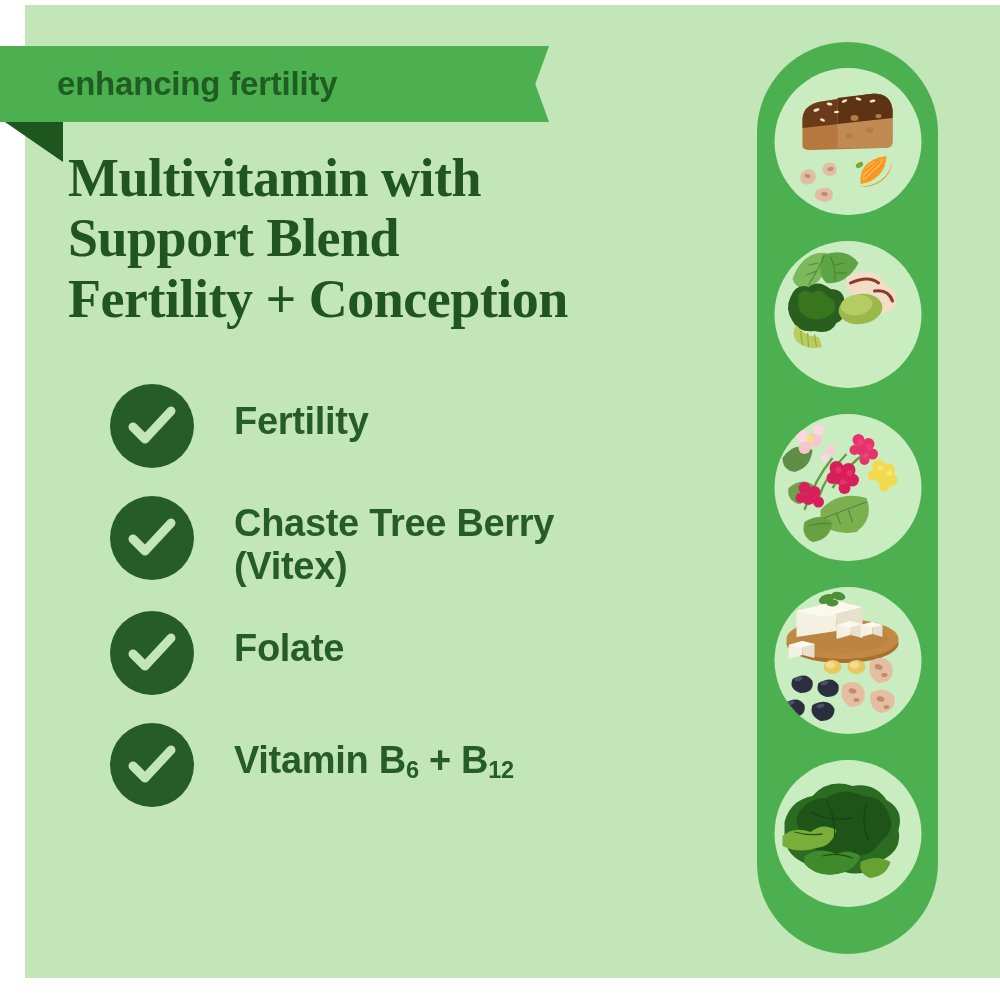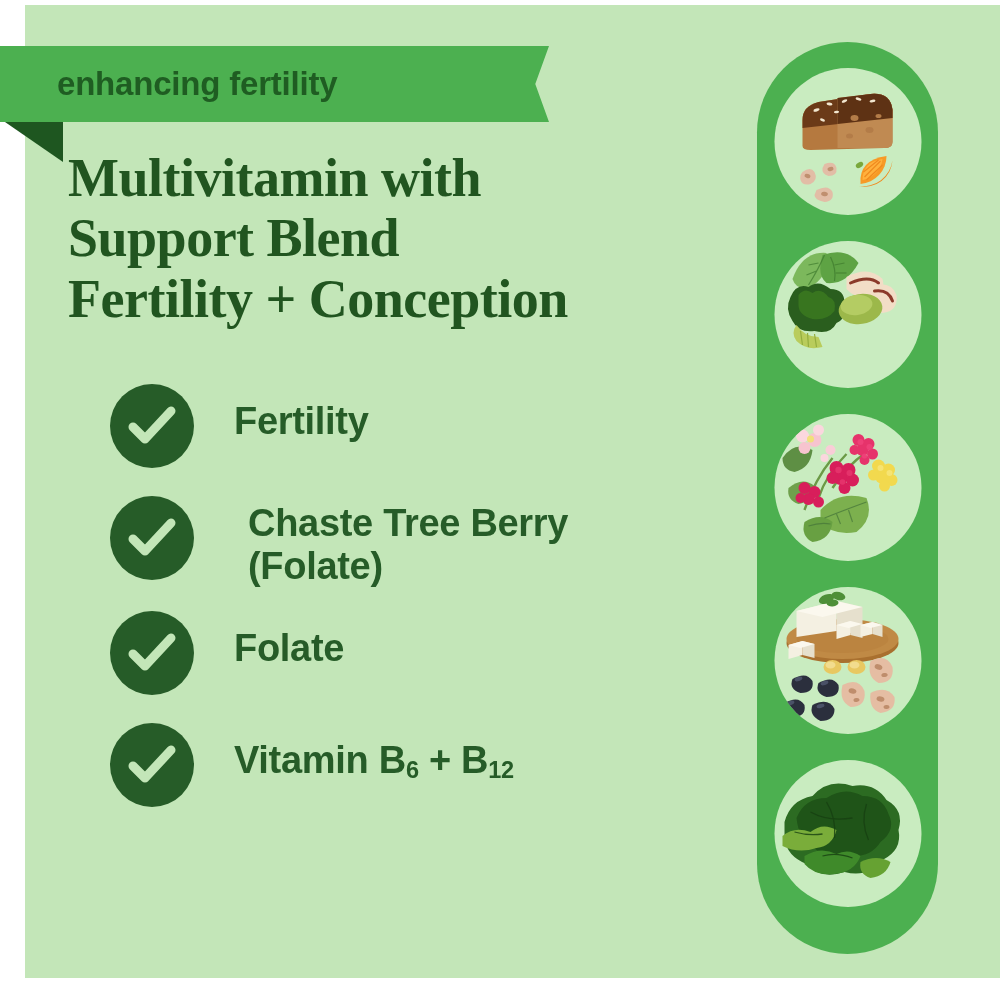--- a/index.html
+++ b/index.html
@@ -65,21 +65,21 @@
     position:absolute;
     left:110px;top:382px;
     width:620px;
   }
   .benefit-row{
     display:flex;
     align-items:flex-start;
     margin-bottom:26px;
     min-height:84px;
   }
-  .benefit-row.two-line{margin-bottom:22px;gap:14px;}
+  .benefit-row.two-line{margin-bottom:22px;}
   .check-circle{
     flex:0 0 auto;
     width:84px;height:84px;
     border-radius:50%;
     background:#265c28;
     position:relative;
     margin-top:2px;
   }
   .check-circle svg{
     position:absolute;
@@ -159,21 +159,21 @@
       <span class="benefit-label">Fertility</span>
     </div>
 
 
     <div class="benefit-row two-line">
       <span class="check-circle">
         <svg viewBox="0 0 54 54" aria-hidden="true">
           <path d="M8 28 L20 40 L46 12" fill="none" stroke="#c3e6b8" stroke-width="9" stroke-linecap="round" stroke-linejoin="round"></path>
         </svg>
       </span>
-      <span class="benefit-label"><span>Chaste Tree Berry</span><br><span>(Folate)</span></span>
+      <span class="benefit-label"><span>Chaste Tree Berry</span><br><span>(Vitex)</span></span>
     </div>
 
     <div class="benefit-row">
       <span class="check-circle">
         <svg viewBox="0 0 54 54" aria-hidden="true">
           <path d="M8 28 L20 40 L46 12" fill="none" stroke="#c3e6b8" stroke-width="9" stroke-linecap="round" stroke-linejoin="round"></path>
         </svg>
       </span>
       <span class="benefit-label">Folate</span>
     </div>

